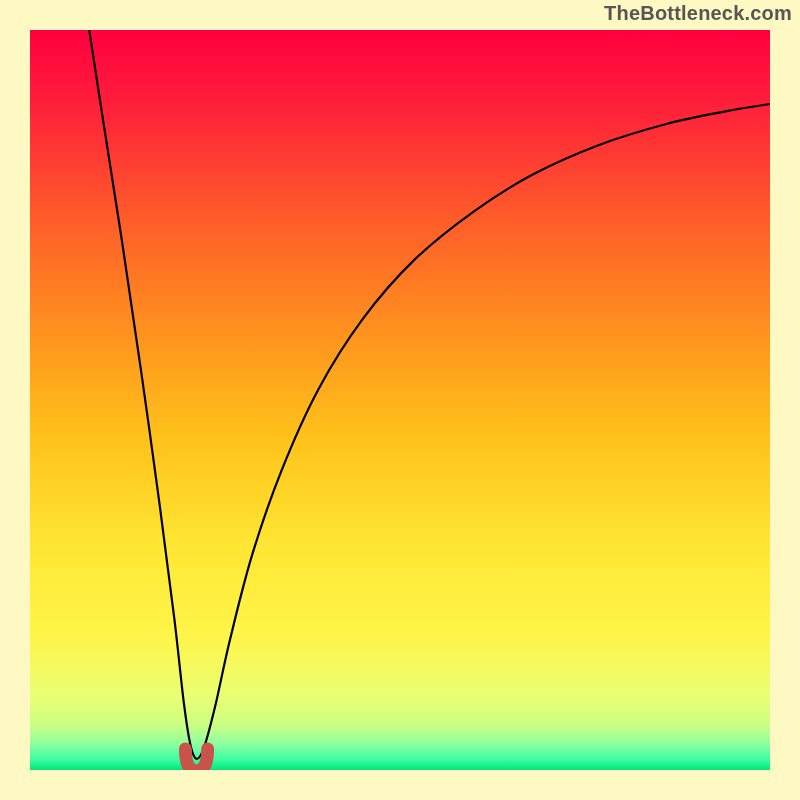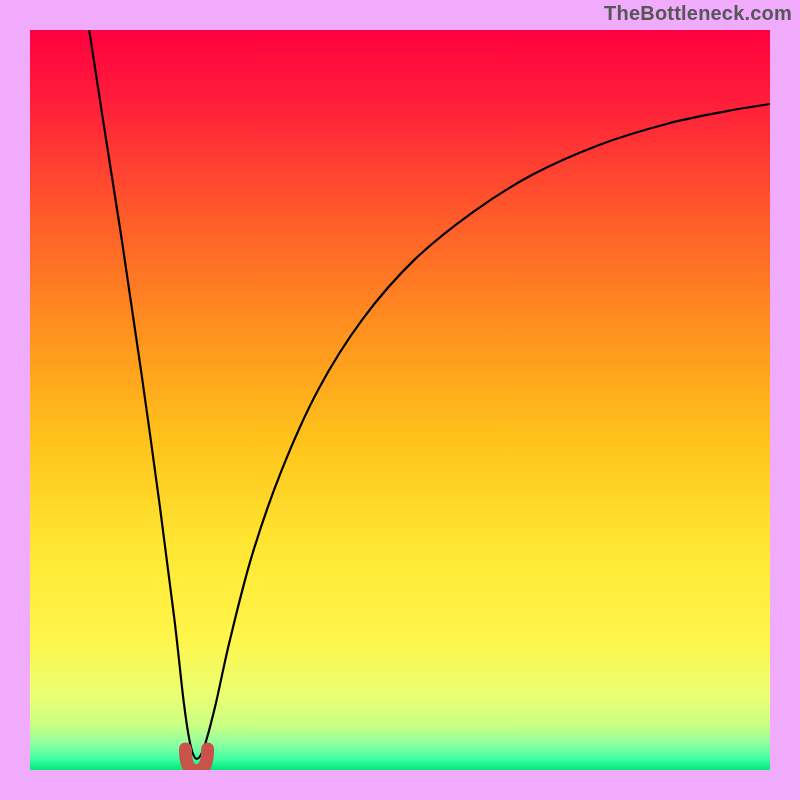--- a/index.html
+++ b/index.html
@@ -9,21 +9,21 @@
     height: 800px;
     background: #000;
     overflow: hidden;
   }
   .frame {
     position: absolute;
     left: 0;
     top: 0;
     width: 800px;
     height: 800px;
-    background: #f0abfc;
+    background: #fef9c3;
   }
   .watermark {
     position: absolute;
     top: 2px;
     right: 8px;
     font-family: Arial, Helvetica, sans-serif;
     font-size: 20px;
     font-weight: 600;
     color: #565656;
     letter-spacing: 0.2px;

